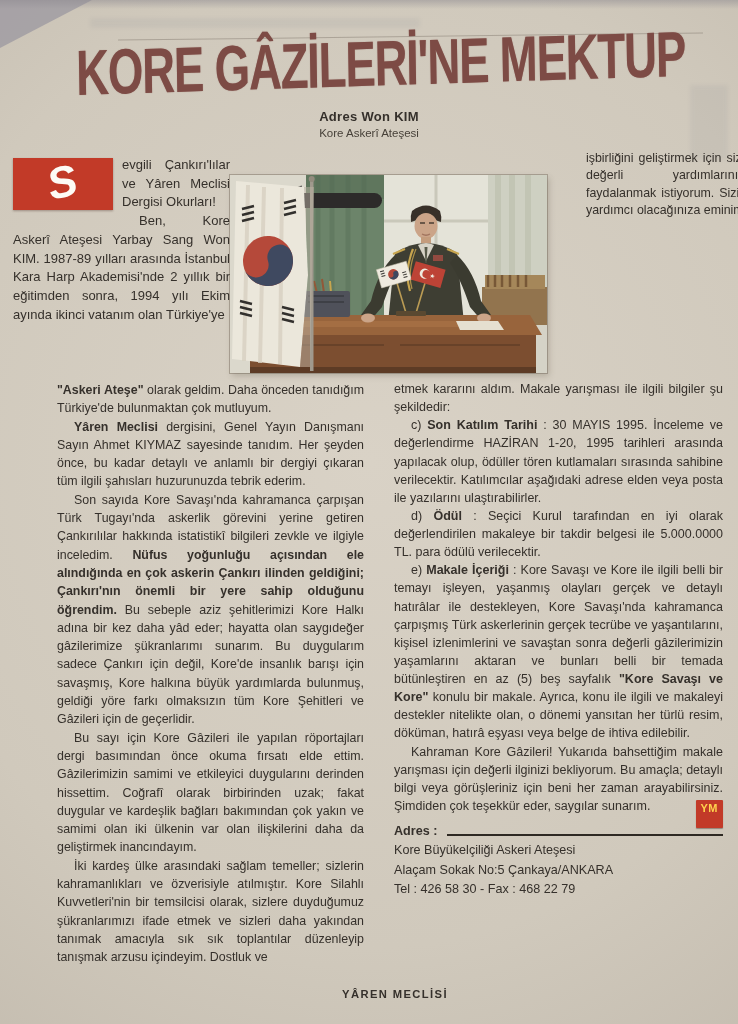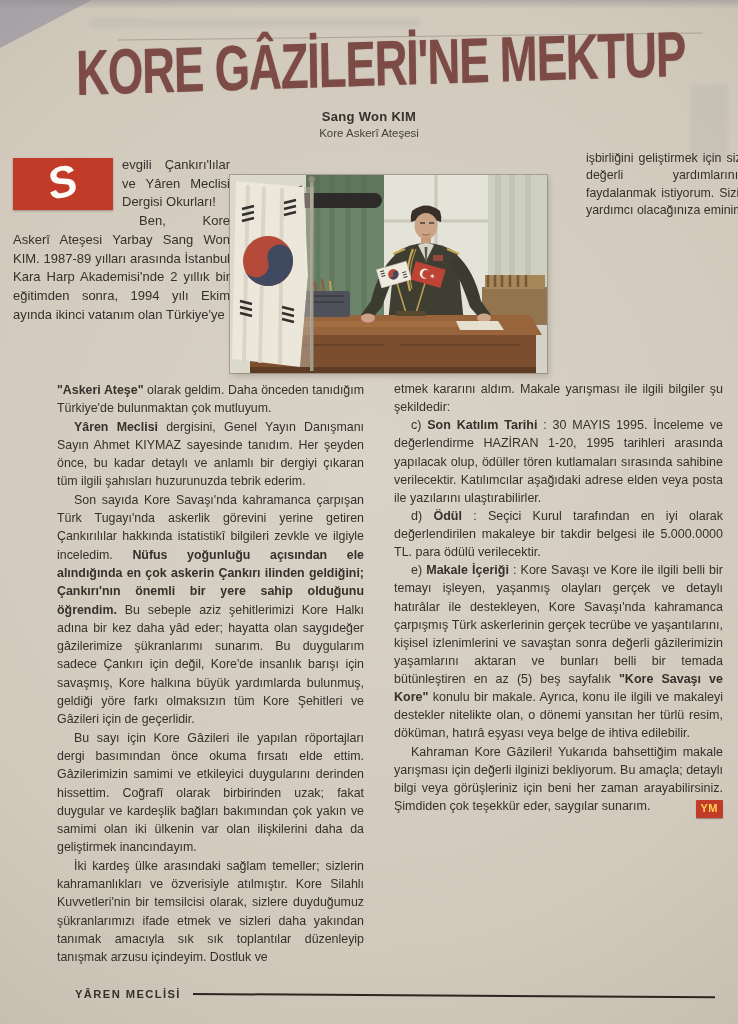--- a/index.html
+++ b/index.html
@@ -45,49 +45,49 @@
     transform:rotate(-14deg) translateY(-2px);}
 
   
   .photo{position:absolute;left:230px;top:175px;width:317px;height:198px;
     box-shadow:0 0 0 1px rgba(115,105,90,.45), 2px 3px 6px rgba(80,70,55,.25);}
   .photo svg{display:block;width:100%;height:100%;}
 
   
   .badge-row{height:16px;margin-top:-16px;margin-bottom:3px;text-align:right;}
   .ym{display:inline-block;background:#c23a28;color:#ffd34d;font-weight:700;font-size:11px;
-    line-height:1;padding:3px 5px 4px;border-radius:1px;letter-spacing:.5px;
+    line-height:1;padding:3px 5px 14px;border-radius:1px;letter-spacing:.5px;
     box-shadow:0 1px 1px rgba(60,30,20,.4);}
 
   
   .address{margin-top:7px;}
   .addr-head{display:flex;gap:10px;align-items:flex-end;}
   .addr-label{font-weight:700;font-size:12.6px;white-space:nowrap;}
   .addr-rule{flex:1;border-bottom:2px solid #2e2923;margin-bottom:4px;}
   .addr-line{font-size:12.6px;margin-top:1px;}
 
   
-  .footer{position:absolute;left:75px;top:988px;width:640px;display:flex;align-items:center;gap:12px;}
+  .footer{position:absolute;left:75px;top:988px;width:640px;display:flex;align-items:center;gap:12px;flex-direction:column;}
   .footer .brand{font-weight:700;font-size:11.2px;letter-spacing:1.4px;white-space:nowrap;}
   .footer .frule{flex:1;border-bottom:2.5px solid #2b2620;transform:rotate(0.35deg);transform-origin:left center;}
 </style>
 </head>
 <body>
 
 <div class="page">
 
   <div class="corner-tl"></div>
   <div class="top-edge"></div>
   <div class="crease"></div>
   <div class="ghost" style="left:90px;top:18px;width:330px;height:10px;"></div>
   <div class="ghost" style="left:690px;top:85px;width:38px;height:75px;"></div>
 
   <div class="title"><span>KORE GÂZİLERİ'NE MEKTUP</span></div>
   <div class="byline">
-    <div class="name">Sang Won KIM</div>
+    <div class="name">Adres Won KIM</div>
     <div class="role">Kore Askerî Ateşesi</div>
   </div>
 
   <div class="col li">
     <div class="scap">
         <span>S</span>
       </div>
   <p class="para"><span>evgili Çankırı'lılar ve Yâren Meclisi Dergisi Okurları!</span></p>
       <p class="para ind"><span>Ben, Kore Askerî Ateşesi Yarbay Sang Won KIM. 1987-89 yılları arasında İstanbul Kara Harp Akademisi'nde 2 yıllık bir eğitimden sonra, 1994 yılı Ekim ayında ikinci vatanım olan Türkiye'ye</span></p>
     </div>
@@ -221,20 +221,29 @@
     <div>
         <p class="para"><span>etmek kararını aldım. Makale yarışması ile ilgili bilgiler şu şekildedir:</span></p>
         <p class="para ind"><span>c) </span><span class="b">Son Katılım Tarihi</span><span> : 30 MAYIS 1995. İnceleme ve değerlendirme HAZİRAN 1-20, 1995 tarihleri arasında yapılacak olup, ödüller tören kutlamaları sırasında sahibine verilecektir. Katılımcılar aşağıdaki adrese elden veya posta ile yazılarını ulaştırabilirler.</span></p>
         <p class="para ind"><span>d) </span><span class="b">Ödül</span><span> : Seçici Kurul tarafından en iyi olarak değerlendirilen makaleye bir takdir belgesi ile 5.000.0000 TL. para ödülü verilecektir.</span></p>
         <p class="para ind"><span>e) </span><span class="b">Makale İçeriği</span><span> : Kore Savaşı ve Kore ile ilgili belli bir temayı işleyen, yaşanmış olayları gerçek ve detaylı hatırâlar ile destekleyen, Kore Savaşı'nda kahramanca çarpışmış Türk askerlerinin gerçek tecrübe ve yaşantılarını, kişisel izlenimlerini ve savaştan sonra değerli gâzilerimizin yaşamlarını aktaran ve bunları belli bir temada bütünleştiren en az (5) beş sayfalık </span><span class="b">"Kore Savaşı ve Kore"</span><span> konulu bir makale. Ayrıca, konu ile ilgili ve makaleyi destekler nitelikte olan, o dönemi yansıtan her türlü resim, döküman, hatırâ eşyası veya belge de ihtiva edilebilir.</span></p>
         <p class="para ind"><span>Kahraman Kore Gâzileri! Yukarıda bahsettiğim makale yarışması için değerli ilginizi bekliyorum. Bu amaçla; detaylı bilgi veya görüşleriniz için beni her zaman arayabilirsiniz. Şimdiden çok teşekkür eder, saygılar sunarım.</span></p>
       </div>
     <div class="badge-row">
       <span class="ym">YM</span>
     </div>
+    <div class="address">
+      <div class="addr-head">
+        <span class="addr-label">Adres :</span>
+        <span class="addr-rule"></span>
+      </div>
+      <div class="addr-line">Kore Büyükelçiliği Askeri Ateşesi</div>
+      <div class="addr-line">Alaçam Sokak No:5  Çankaya/ANKARA</div>
+      <div class="addr-line">Tel : 426 58 30 - Fax : 468 22 79</div>
+    </div>
   </div>
 
   <div class="footer">
     <span class="brand">YÂREN MECLİSİ</span>
     <span class="frule"></span>
   </div>
 
 </div>
 
 </body></html>

